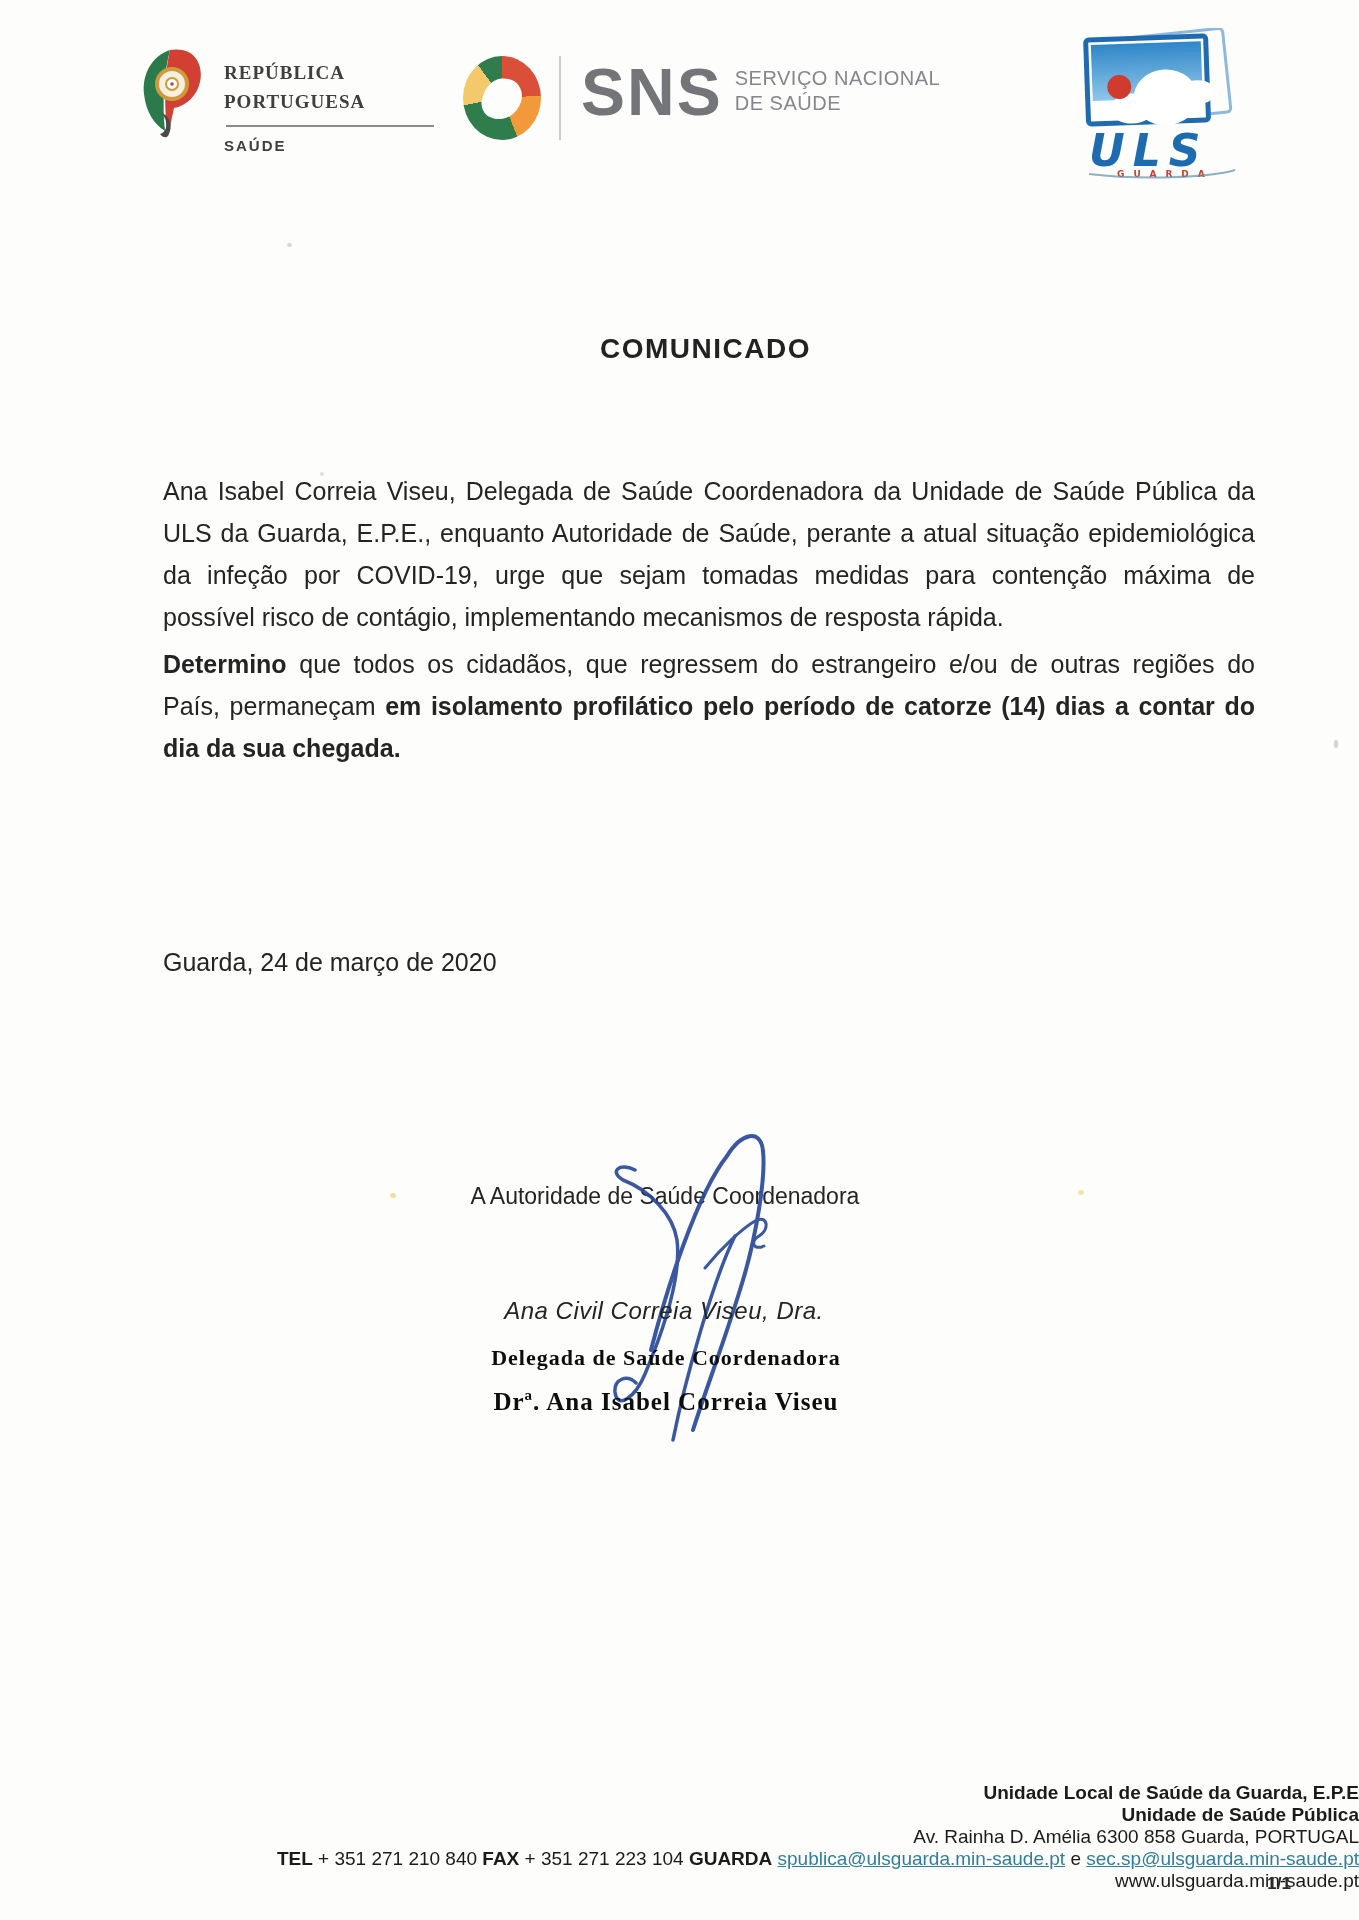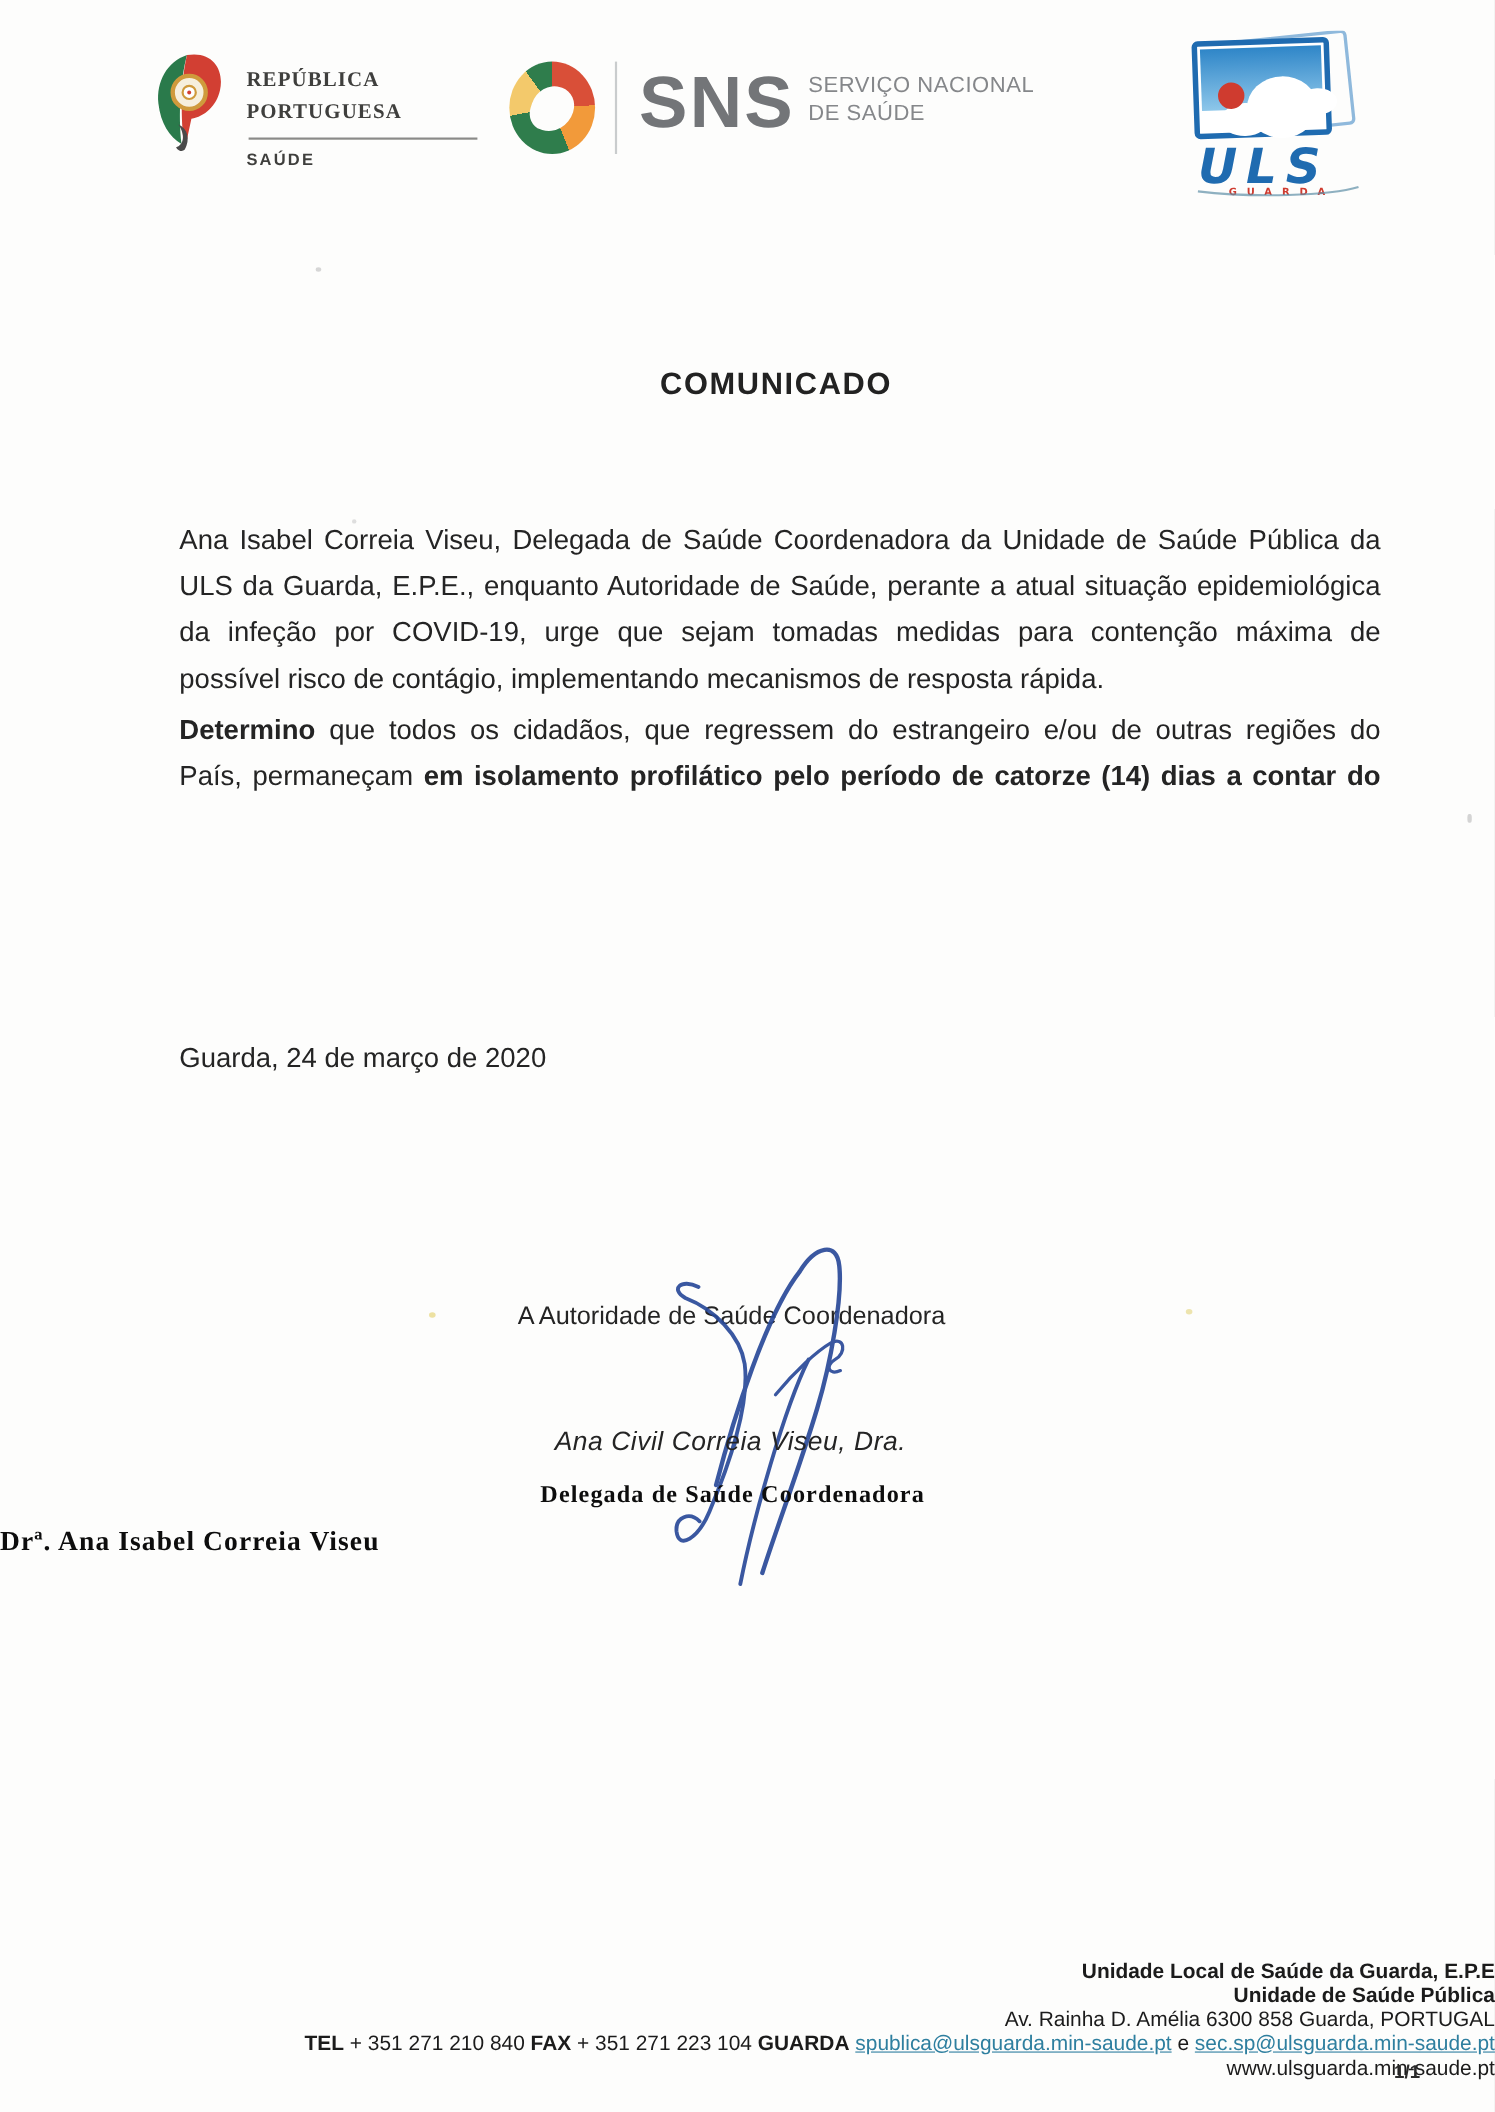--- a/index.html
+++ b/index.html
@@ -51,21 +51,21 @@
   b{font-weight:bold;}
 
   .dateline{position:absolute;top:948px;left:163px;font-size:25px;color:#242424;}
 
   
   .sig-role{position:absolute;top:1183px;left:0;width:1330px;text-align:center;font-size:23px;color:#242424;}
   .sig-name{position:absolute;top:1297px;left:0;width:1328px;text-align:center;
     font-style:italic;font-size:24px;color:#242424;letter-spacing:0.5px;}
   .stamp1{position:absolute;top:1345px;left:0;width:1332px;text-align:center;
     font-family:"Liberation Serif", serif;font-weight:bold;font-size:22px;color:#0d0d0d;letter-spacing:1px;}
-  .stamp2{position:absolute;top:1388px;left:0;width:1332px;
+  .stamp2{position:absolute;top:1388px;left:0;width:1332px;text-align:center;
     font-family:"Liberation Serif", serif;font-weight:bold;font-size:25px;color:#0d0d0d;letter-spacing:1px;}
   .signature-svg{position:absolute;top:1118px;left:555px;}
 
   
   .footer{position:absolute;top:1782px;left:0;width:1359px;text-align:right;
     padding-left:55px;box-sizing:border-box;font-size:19px;line-height:22px;color:#1b1b1b;}
   .footer .bold{font-weight:bold;}
   .footer a{color:#2e7f9f;text-decoration:underline;}
   .page-number{position:absolute;top:1874px;right:68px;font-size:17px;font-weight:bold;color:#2a2a2a;}
 
@@ -135,20 +135,21 @@
   <div class="body-text">
     <div class="para1">
       <div class="line">Ana Isabel Correia Viseu, Delegada de Saúde Coordenadora da Unidade de Saúde Pública da</div>
       <div class="line">ULS da Guarda, E.P.E., enquanto Autoridade de Saúde, perante a atual situação epidemiológica</div>
       <div class="line">da infeção por COVID-19, urge que sejam tomadas medidas para contenção máxima de</div>
       <div class="line last">possível risco de contágio, implementando mecanismos de resposta rápida.</div>
     </div>
     <div class="para2">
       <div class="line"><b>Determino</b><span> que todos os cidadãos, que regressem do estrangeiro e/ou de outras regiões do</span></div>
       <div class="line"><span>País, permaneçam </span><b>em isolamento profilático pelo período de catorze (14) dias a contar do</b></div>
+      <div class="line last"><b>dia da sua chegada.</b></div>
     </div>
   </div>
 
   <div class="dateline">Guarda, 24 de março de 2020</div>
 
   <div class="sig-role">A Autoridade de Saúde Coordenadora</div>
 
   <svg class="signature-svg" width="235" height="330" viewBox="0 0 235 330" aria-hidden="true">
     <g fill="none" stroke="#2a4a99" stroke-linecap="round" stroke-linejoin="round" opacity="0.92">
       <path stroke-width="3.5" d="M80 52 C64 44 54 54 68 62 C94 72 118 96 122 122 C127 162 106 218 90 256 C80 280 62 292 60 274 C59 261 72 256 81 265"></path>

